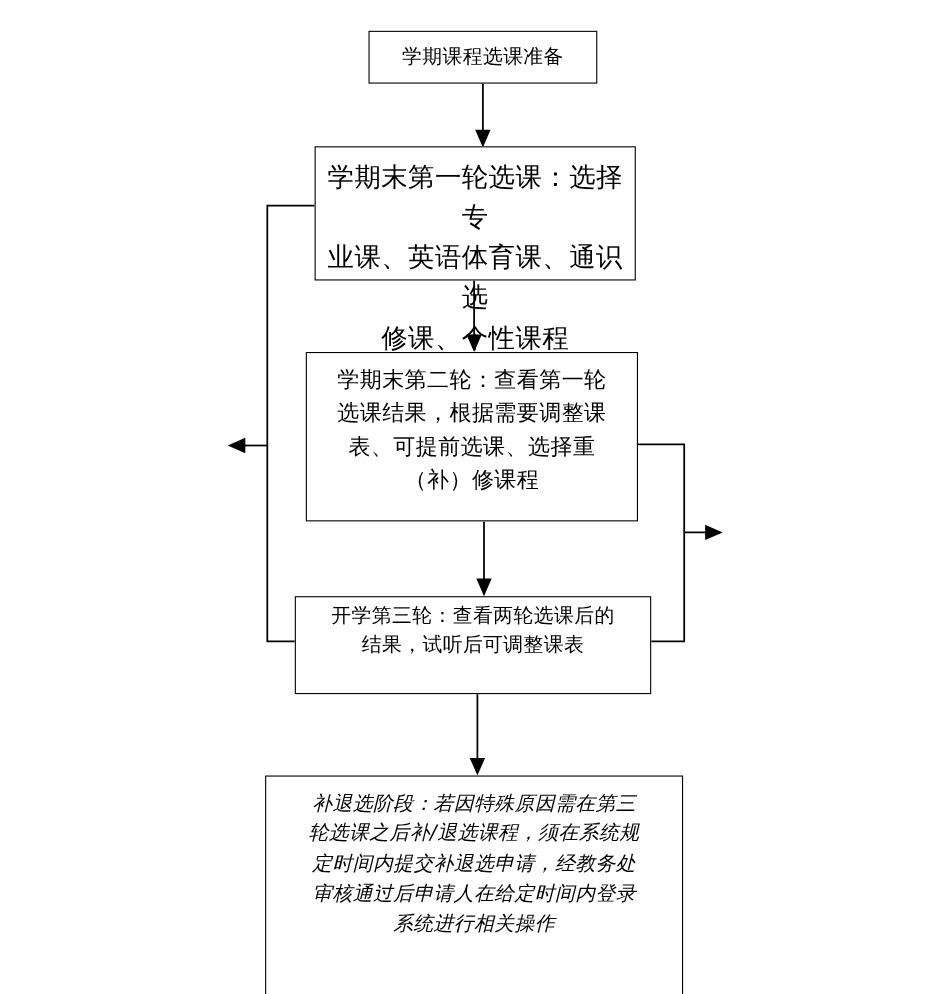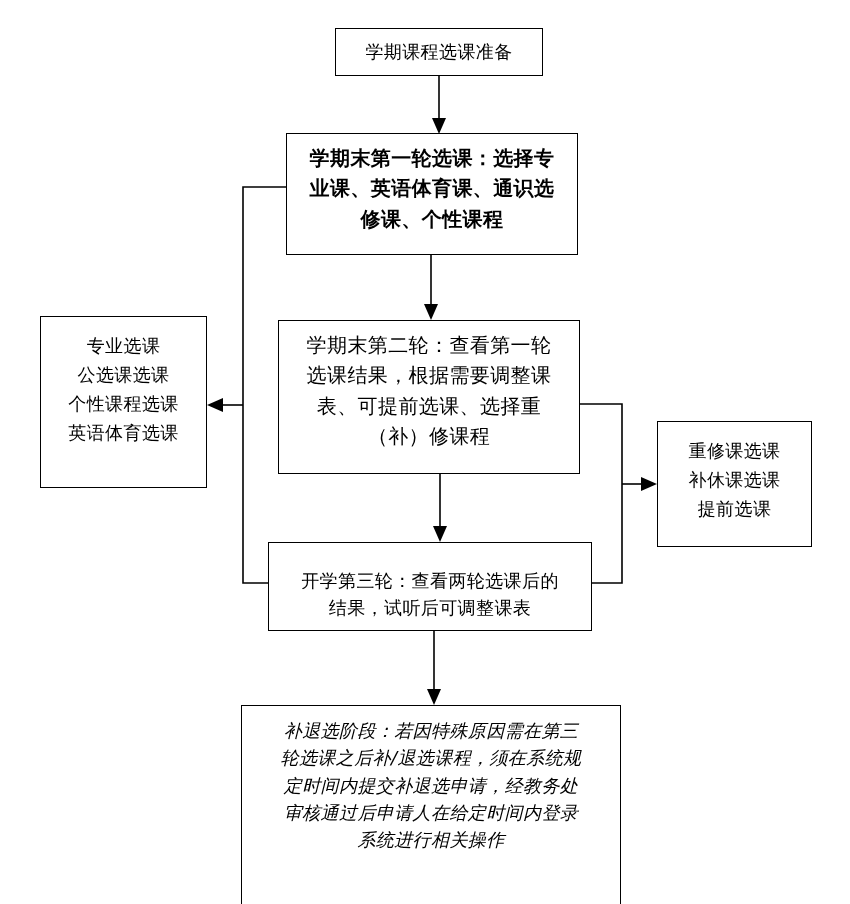--- a/index.html
+++ b/index.html
@@ -38,31 +38,31 @@
   #node-start {
     left: 335px; top: 28px; width: 208px; height: 48px;
     align-items: center;
   }
   #node-start .txt { font-size: 18px; }
 
   #node-round1 {
     left: 286px; top: 133px; width: 292px; height: 122px;
     padding-top: 9px;
   }
-  #node-round1 .txt { font-size: 20px; font-weight: bold; }
+  #node-round1 .txt { font-size: 24px; }
 
   #node-round2 {
     left: 278px; top: 320px; width: 302px; height: 154px;
     padding-top: 9px;
   }
   #node-round2 .txt { font-size: 20px; }
 
   #node-round3 {
     left: 268px; top: 542px; width: 324px; height: 89px;
-    padding-top: 24px;
+    padding-top: 3px;
   }
   #node-round3 .txt { font-size: 18px; }
 
   #node-makeup {
     left: 241px; top: 705px; width: 380px; height: 205px;
     padding-top: 11px;
   }
   #node-makeup .txt { font-size: 18px; font-style: italic; }
 
   #node-left-list {
@@ -151,26 +151,15 @@
   </div>
 
   <div class="node" id="node-makeup">
     <span class="txt">补退选阶段：若因特殊原因需在第三
 轮选课之后补/退选课程，须在系统规
 定时间内提交补退选申请，经教务处
 审核通过后申请人在给定时间内登录
 系统进行相关操作</span>
   </div>
 
-  <div class="node" id="node-left-list">
-    <span class="txt">专业选课
-公选课选课
-个性课程选课
-英语体育选课</span>
-  </div>
 
-  <div class="node" id="node-right-list">
-    <span class="txt">重修课选课
-补休课选课
-提前选课</span>
-  </div>
 
 </div>
 
 </body></html>

